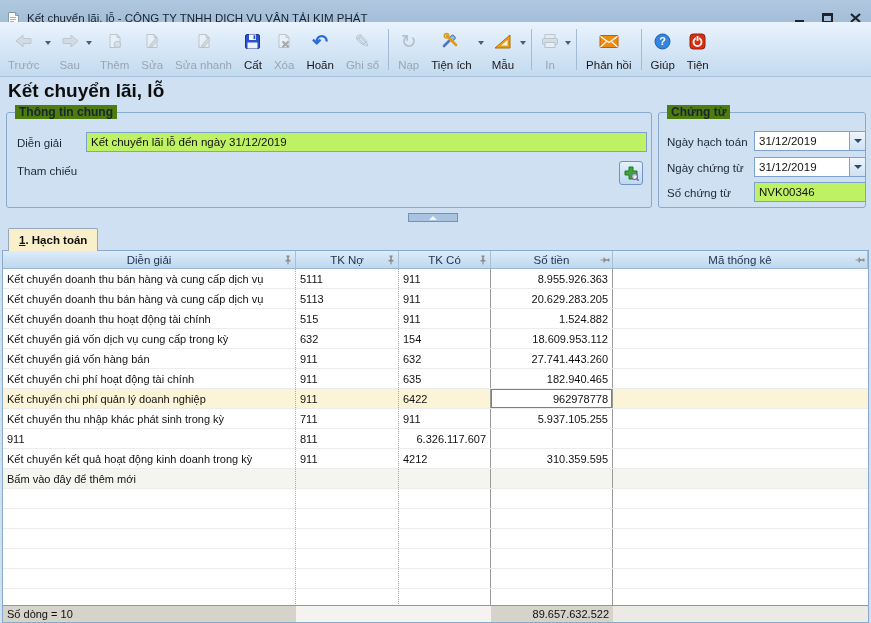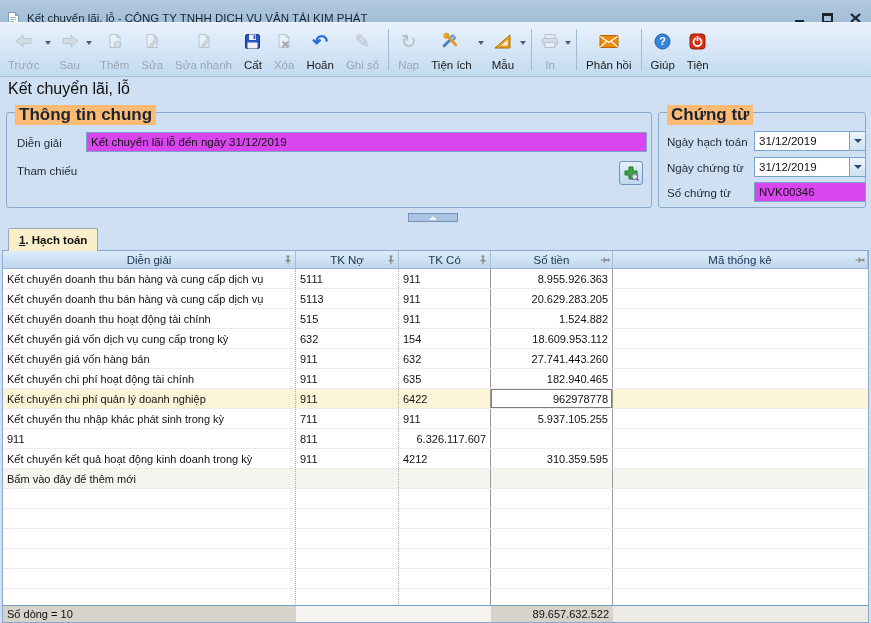--- a/index.html
+++ b/index.html
@@ -39,33 +39,33 @@
   .tb-btn.disabled { color:#98a5b4; }
   .tb-btn.disabled .ticon { opacity:.45; filter:grayscale(85%); }
   .glyph { font-size:19px; line-height:1; }
   .glyph.blue { color:#2b6cd4; font-weight:bold; }
   .glyph.gray { color:#7d8894; }
   .tb-caret-col { display:flex; align-items:center; padding:0 2px 14px 0; }
   .tb-caret { width:0; height:0; border-left:3.5px solid transparent; border-right:3.5px solid transparent; border-top:4px solid #4d5e70; }
   .tb-sep { width:1px; background:#a3bcd6; margin:5px 3px; }
 
   
-  .page-title { position:absolute; top:80px; left:8px; font-size:16px; font-weight:normal; color:#0d0d0d; }
+  .page-title { position:absolute; top:80px; left:8px; font-size:19px; font-weight:bold; color:#0d0d0d; }
 
   
   .groupbox { position:absolute; border:1px solid #89a9cd; border-radius:3px; }
   .groupbox .legend {
-    position:absolute; top:-8px; left:8px; background:#fdba74; padding:0 4px;
-    font-size:17px; font-weight:bold; color:#1b2531; white-space:nowrap;
+    position:absolute; top:-8px; left:8px; background:#4d7c0f; padding:0 4px;
+    font-size:12px; font-weight:bold; color:#1b2531; white-space:nowrap;
   }
   .gb-general { left:6px; top:112px; width:646px; height:96px; }
   .gb-voucher { left:658px; top:112px; width:208px; height:96px; }
   .field-label { position:absolute; font-size:11.5px; color:#1d2836; white-space:nowrap; }
   .text-input {
-    position:absolute; background:#d946ef; border:1px solid #7da3cc;
+    position:absolute; background:#bef264; border:1px solid #7da3cc;
     font-size:11.5px; display:flex; align-items:center; padding:0 4px; color:#111; white-space:nowrap; overflow:hidden;
   }
   .combo { position:absolute; display:flex; background:#fff; border:1px solid #7da3cc; }
   .combo .combo-value { flex:1; font-size:11.5px; display:flex; align-items:center; padding:0 4px; color:#111; }
   .combo .combo-dd {
     width:16px; border-left:1px solid #7da3cc;
     background:linear-gradient(#eef5fc,#cfe1f2); display:flex; align-items:center; justify-content:center;
   }
   .combo .combo-dd span { width:0; height:0; border-left:4px solid transparent; border-right:4px solid transparent; border-top:4.5px solid #2c4a6e; }
   .ref-add-btn {

